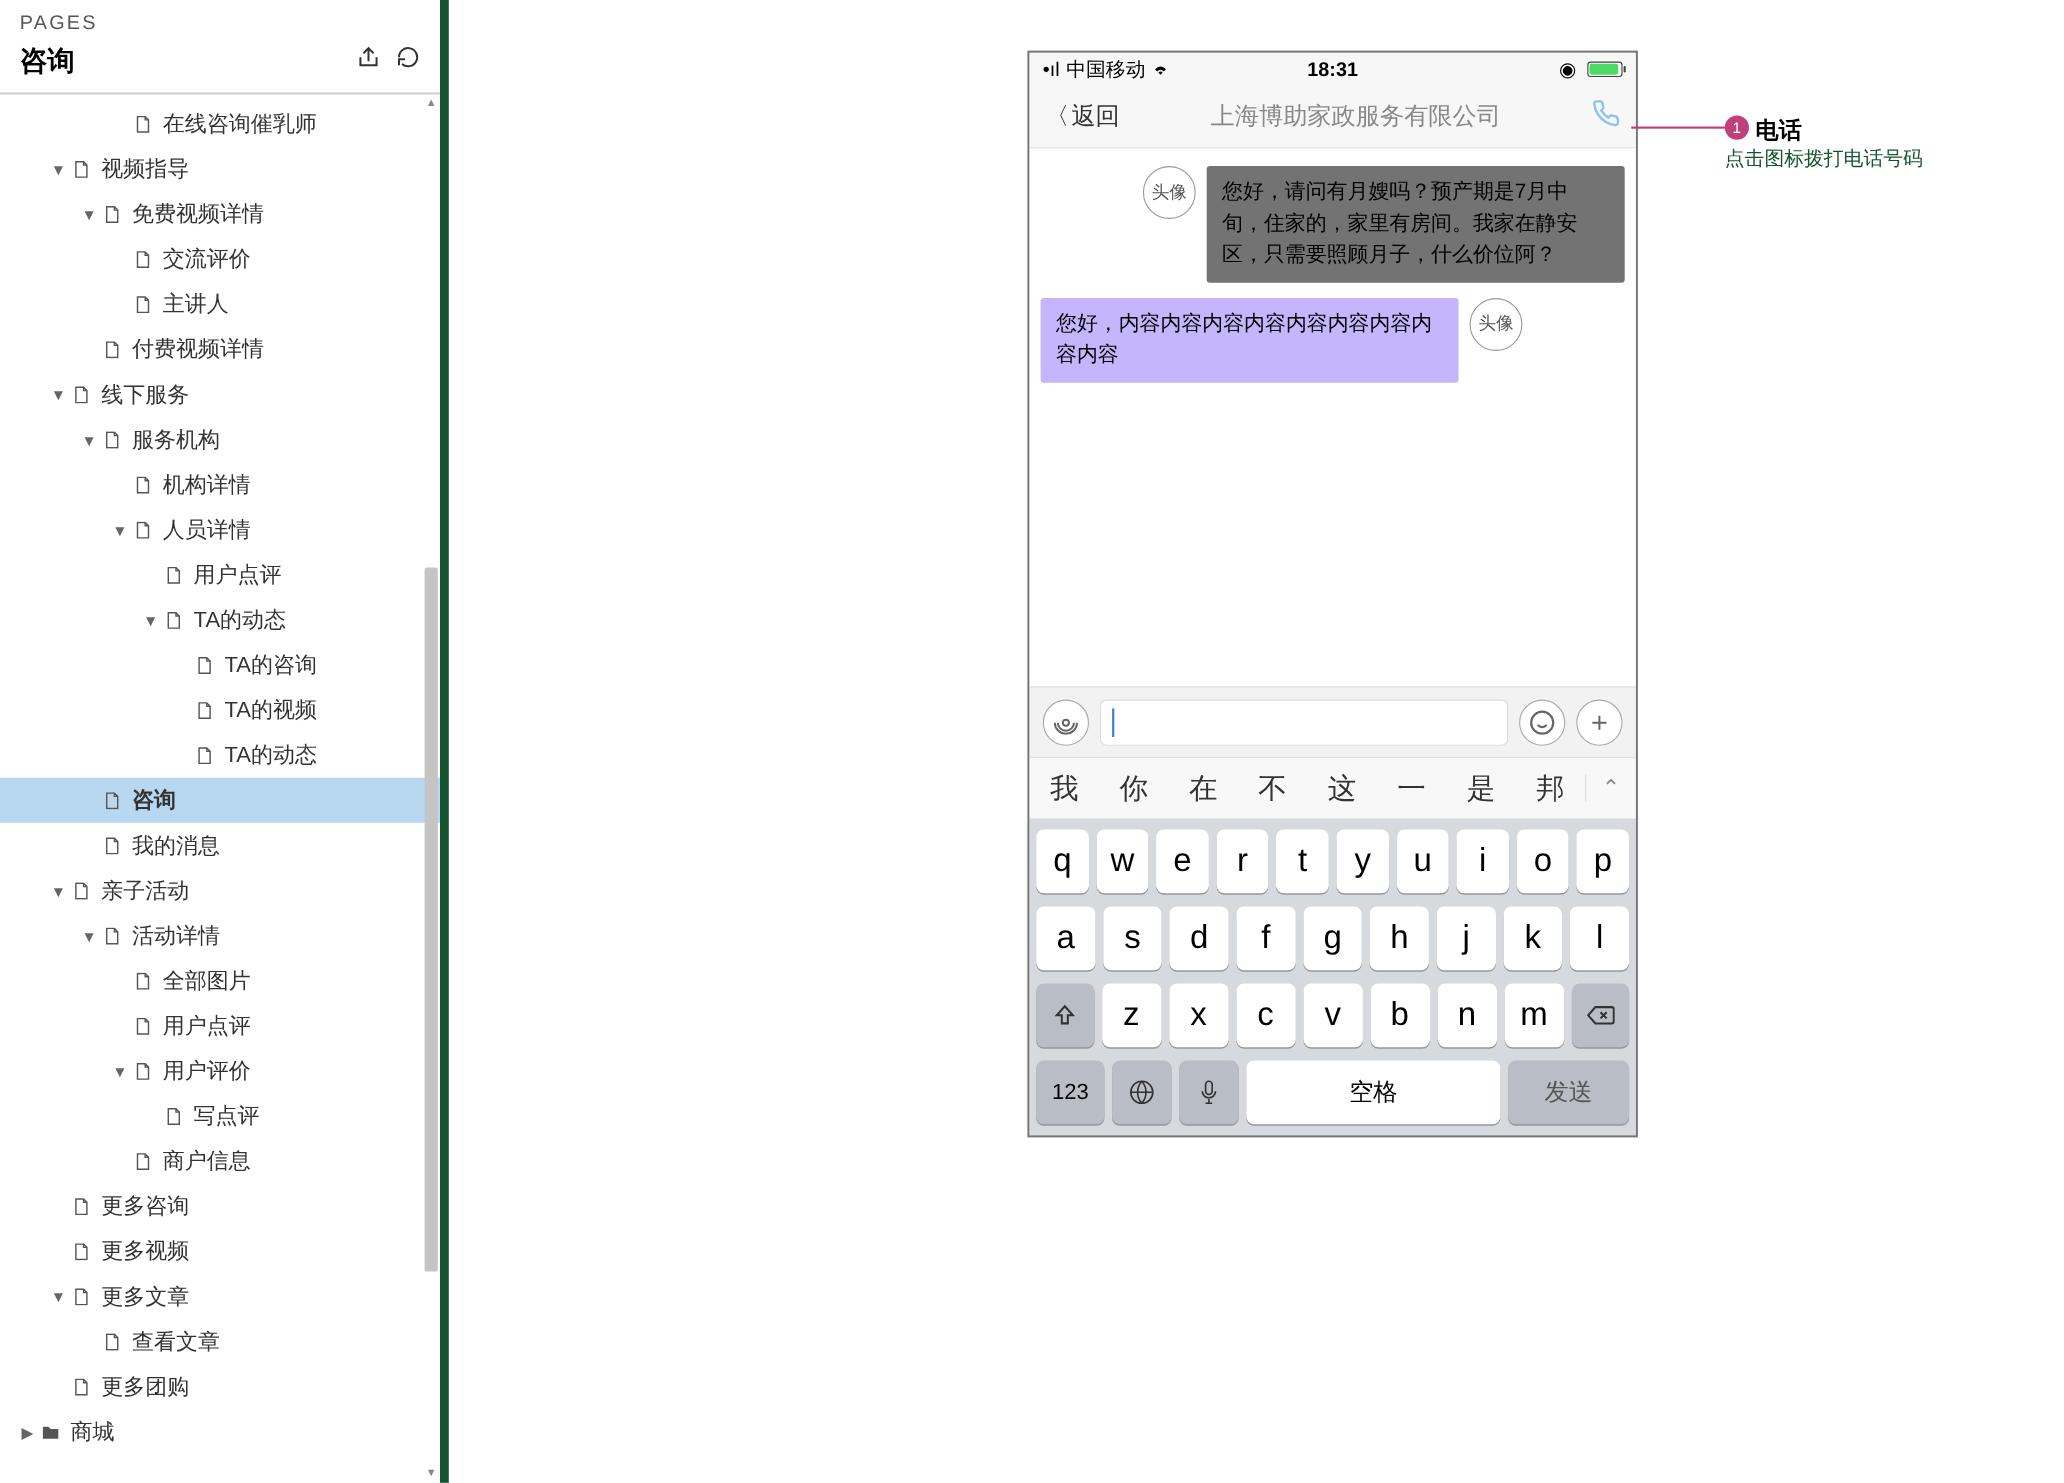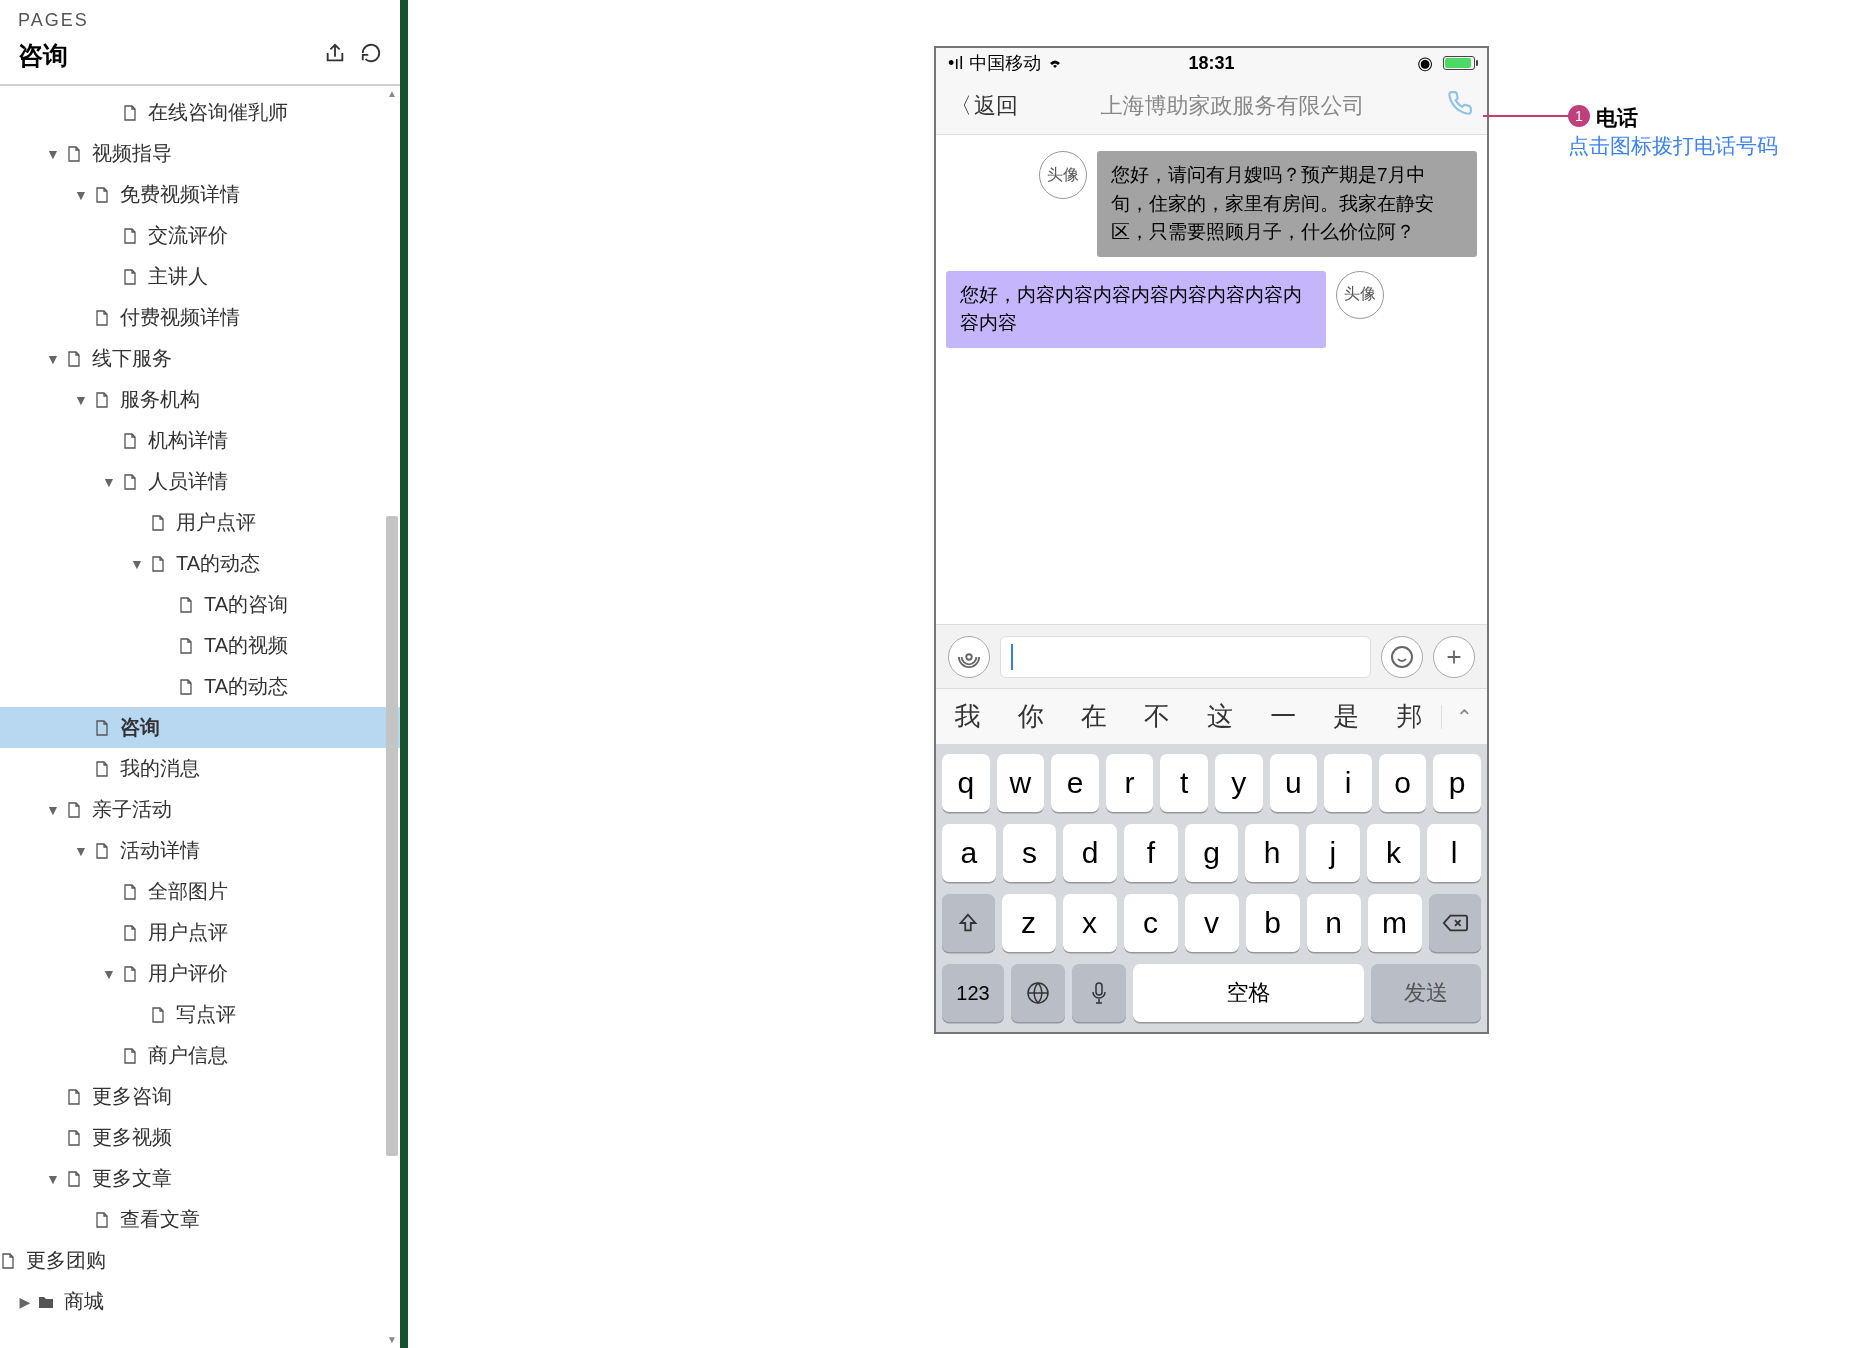--- a/index.html
+++ b/index.html
@@ -172,21 +172,21 @@
   font-size: 16px; color:#555;
   flex-shrink:0;
 }
 .bubble {
   max-width: 380px;
   padding: 10px 14px;
   font-size: 19px;
   line-height: 1.5;
   border-radius: 3px;
 }
-.msg-row.me .bubble { background: #a3a3a3;}
+.msg-row.me .bubble { background: #737373;}
 .msg-row.other .bubble { background: #c4b5fd;}
 .input-bar {
   height: 64px;
   display:flex;
   align-items:center;
   gap: 10px;
   padding: 0 12px;
   background: #f2f2f2;
   border-top: 1px solid #ddd;
 }
@@ -277,22 +277,22 @@
   position:absolute;
   left: 1186px;
   top: 104px;
   font-size: 21px;
   font-weight:700;
 }
 .annotation-desc {
   position:absolute;
   left: 1158px;
   top: 132px;
-  font-size: 21px;
-  color:#3b82f6;
+  font-size: 18px;
+  color:#14532d;
 }
 </style>
 </head>
 <body>
 
 <div class="sidebar">
   <div class="sidebar-header">
     <div class="pages-label">PAGES</div>
   </div>
   <div class="sidebar-title-row">
@@ -585,21 +585,21 @@
       <div class="tree-item" style="padding-left: 94px;">
         <span class="caret" style="margin-left: -22px;"></span>
         <span class="doc-icon">
           <svg width="16" height="16" viewBox="0 0 16 16" fill="none" stroke="#555" stroke-width="1.3">
             <path d="M3 1h7l3 3v11H3z"></path>
             <path d="M10 1v3h3"></path>
           </svg>
         </span>
         <span>查看文章</span>
       </div>
-      <div class="tree-item" style="">
+      <div class="tree-item" style="padding-left: 66px;">
         <span class="caret" style="margin-left: -22px;"></span>
         <span class="doc-icon">
           <svg width="16" height="16" viewBox="0 0 16 16" fill="none" stroke="#555" stroke-width="1.3">
             <path d="M3 1h7l3 3v11H3z"></path>
             <path d="M10 1v3h3"></path>
           </svg>
         </span>
         <span>更多团购</span>
       </div>
       <div class="tree-item" style="padding-left: 38px;">

